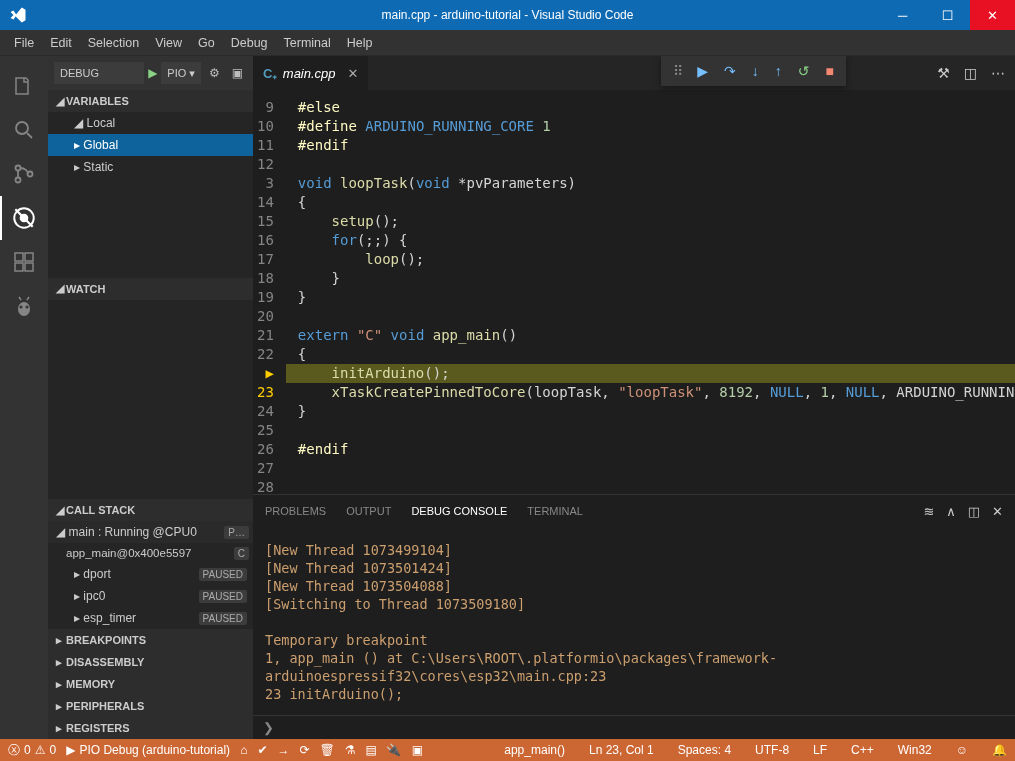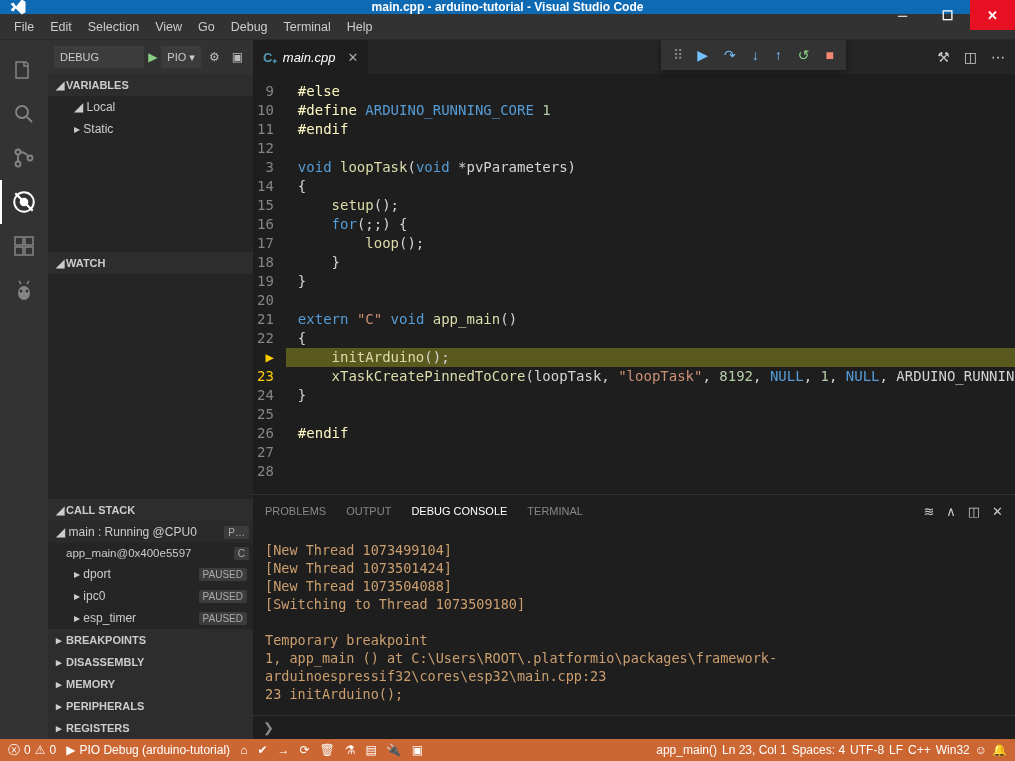--- a/index.html
+++ b/index.html
@@ -1,17 +1,17 @@
 <!DOCTYPE html>
 <html><head>
 <meta charset="utf-8">
 <style>
   * { margin:0; padding:0; box-sizing:border-box; }
   body { font-family:"Segoe UI",sans-serif; font-size:13px; background:#1e1e1e; color:#ccc; width:1015px; height:761px; overflow:hidden; display:flex; flex-direction:column; }
-  .titlebar { height:14px; background:#0f6ab4; color:#fff; display:flex; align-items:center; position:relative;font-weight:bold; }
+  .titlebar { height:30px; background:#0f6ab4; color:#fff; display:flex; align-items:center; position:relative; }
   .titlebar .vsicon { width:28px; height:28px; display:flex; align-items:center; justify-content:center; margin-left:4px; }
   .titlebar .title { position:absolute; left:0; right:0; text-align:center; font-size:12px; pointer-events:none; }
   .titlebar .winctrls { position:absolute; right:0; top:0; display:flex; }
   .titlebar .winctrls div { width:45px; height:30px; display:flex; align-items:center; justify-content:center; color:#fff; }
   .titlebar .winctrls .close { background:#e81123; }
   .menubar { height:26px; background:#323233; display:flex; align-items:center; padding:0 6px; font-size:12.5px; color:#ccc; border-bottom:1px solid #2a2a2a; }
   .menubar span { padding:0 8px; line-height:26px; }
   .main { flex:1; display:flex; overflow:hidden; }
   .activitybar { width:48px; background:#333; display:flex; flex-direction:column; align-items:center; padding-top:8px; }
   .activitybar .ab-item { width:48px; height:44px; display:flex; align-items:center; justify-content:center; color:#858585; position:relative; }
@@ -56,21 +56,21 @@
   .kw-str { color:#ce9178; }
   .panel { height:245px; background:#1e1e1e; border-top:1px solid #333; display:flex; flex-direction:column; }
   .panel-tabs { height:32px; display:flex; align-items:center; padding:0 12px; gap:20px; font-size:11px; color:#888; }
   .panel-tabs .pt { cursor:pointer; }
   .panel-tabs .pt.active { color:#fff; }
   .panel-tabs .pactions { margin-left:auto; display:flex; gap:12px; font-size:13px; color:#ccc; }
   .panel-body { flex:1; font-family:Consolas,monospace; font-size:13.5px; line-height:18px; padding:2px 12px; color:#cc9f6f; overflow:hidden;margin-top:12px; }
   .panel-input { height:24px; border-top:1px solid #333; display:flex; align-items:center; padding:0 10px; color:#888; }
   .statusbar { height:22px; background:#cc6633; color:#fff; display:flex; align-items:center; font-size:12px; padding:0 8px; gap:10px; }
   .statusbar .sect { display:flex; align-items:center; gap:4px; }
-  .statusbar .right { margin-left:auto; display:flex; gap:5px;justify-content:center; }
+  .statusbar .right { margin-left:auto; display:flex; gap:24px;justify-content:center; }
   svg { display:block; }
 </style>
 </head>
 <body>
 
 <div class="titlebar">
   <div class="vsicon">
     <svg width="18" height="18" viewBox="0 0 24 24">
         <path fill="#fff" d="M17 2l5 3v14l-5 3-9-9 9-11zM2 8l4-2 4 6-4 6-4-2 4-4-4-4z"></path>
       </svg>
@@ -150,20 +150,23 @@
       <span class="icon">⚙</span>
       <span class="icon">▣</span>
     </div>
     <div class="section">
       <div class="section-hdr">
           <span class="twist">◢</span>
           <span>VARIABLES</span>
         </div>
       <div class="item">
           <span>◢ <span>Local</span></span>
+        </div>
+      <div class="item selected">
+          <span>▸ <span>Global</span></span>
         </div>
       <div class="item">
           <span>▸ <span>Static</span></span>
         </div>
     </div>
     <div style="flex:.5"></div>
     <div class="section">
       <div class="section-hdr">
           <span class="twist">◢</span>
           <span>WATCH</span>

